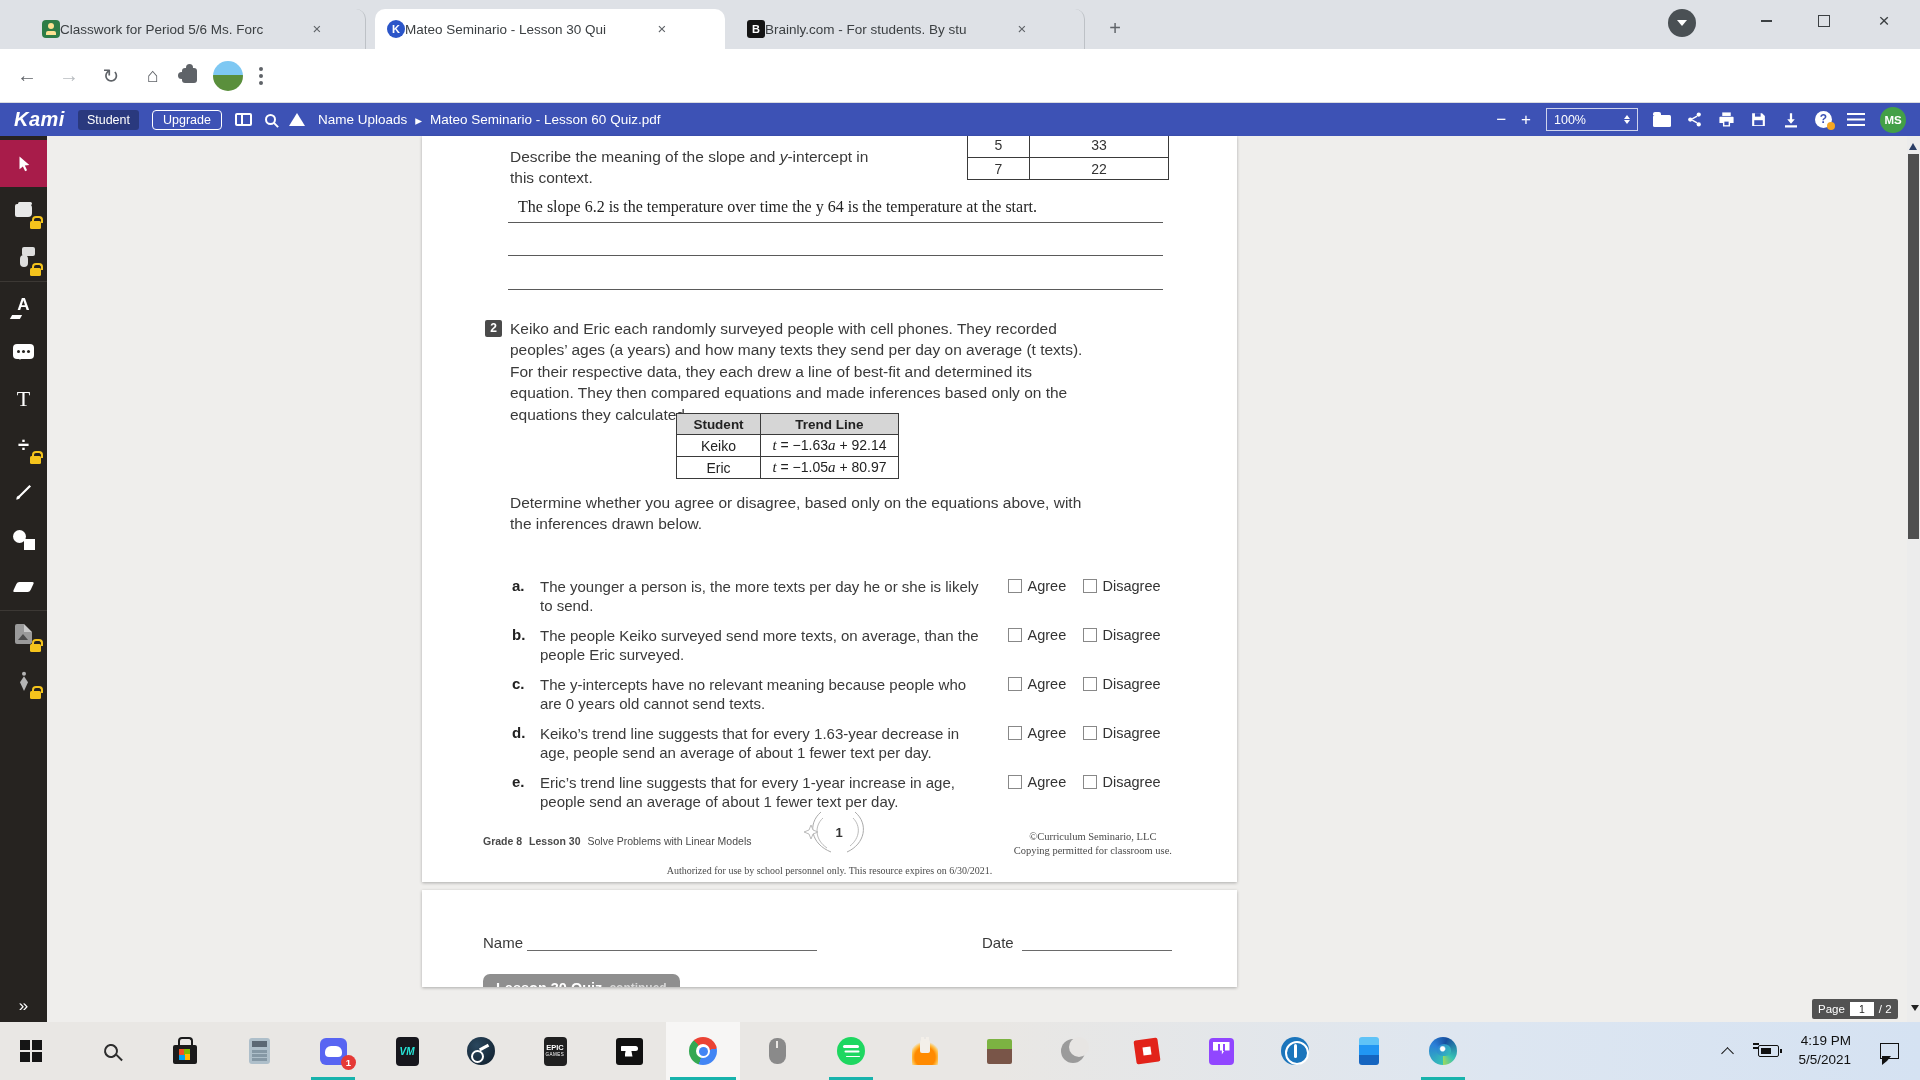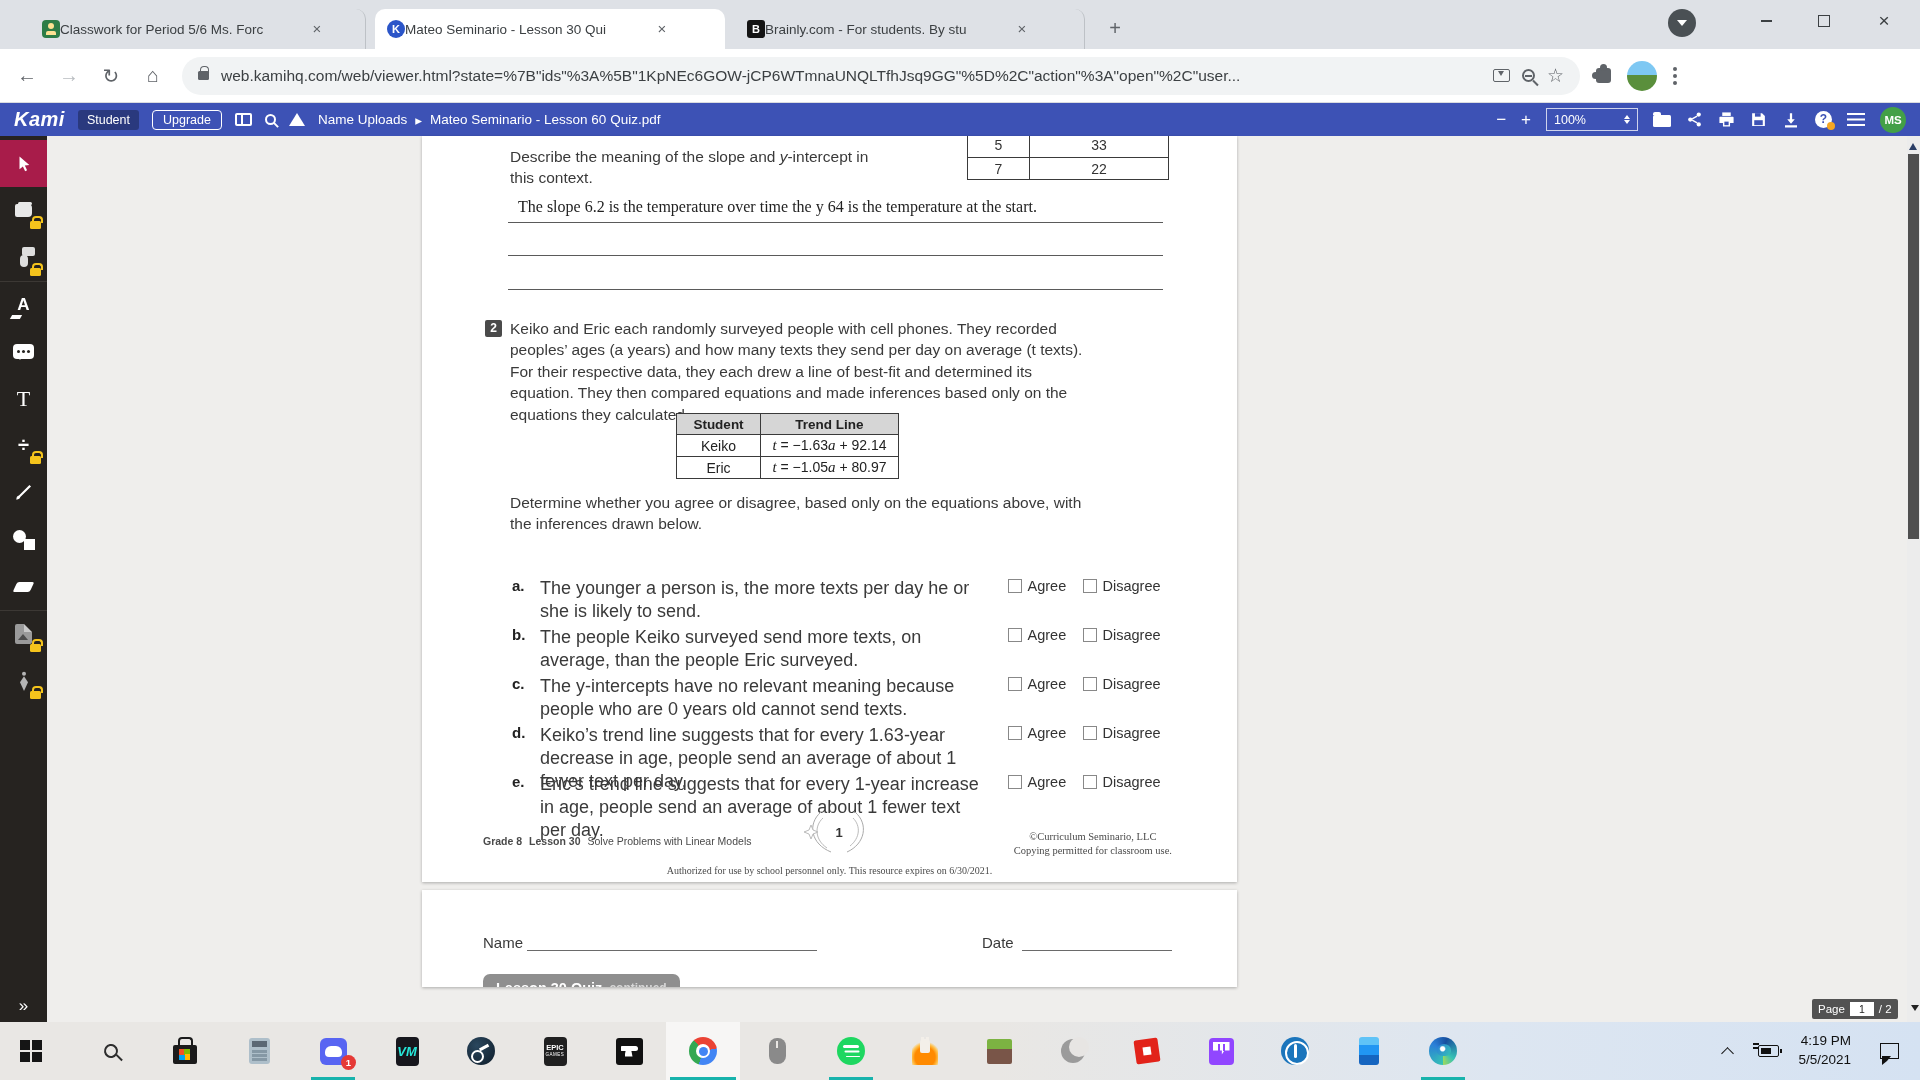--- a/index.html
+++ b/index.html
@@ -124,21 +124,21 @@
 .uline{position:absolute;left:86px;width:655px;border-bottom:1.2px solid #5a5a5a}
 .qnum{position:absolute;left:63px;top:184px;width:17px;height:17px;background:#4a4a4a;color:#fff;font-weight:bold;font-size:12px;text-align:center;line-height:17px;border-radius:2px}
 .trendtable{position:absolute;left:254px;top:277px;border-collapse:collapse}
 .trendtable th{background:#d6d6d6;border:1.3px solid #3a3a3a;font-size:13.5px;height:21px;color:#222}
 .trendtable td{border:1.3px solid #3a3a3a;text-align:center;font-size:14px;height:22px;color:#222}
 .trendtable th:first-child,.trendtable td:first-child{width:84px}
 .trendtable th:last-child,.trendtable td:last-child{width:138px}
 .eqvar{font-style:italic;font-family:"Liberation Serif",serif;font-size:15px}
 .infrow{position:absolute;left:90px;width:672px}
 .inflet{position:absolute;left:0;top:0;font-weight:bold;font-size:15px;color:#222}
-.inftext{position:absolute;left:28px;top:0;width:440px;font-size:18px;line-height:1.28;color:#3a3a3a}
+.inftext{position:absolute;left:28px;top:0;width:440px;font-size:15px;line-height:1.28;color:#3a3a3a}
 .ckgrp{position:absolute;top:1px;display:flex;align-items:center;gap:6px}
 .ckbox{width:13.5px;height:13.5px;border:1.4px solid #888;background:#fff}
 .cklab{font-size:14.5px;color:#333}
 .agree{left:496px}.disagree{left:571px}
 .footline{position:absolute;left:61px;top:699px;font-size:10.5px;color:#4a4a4a;display:flex;gap:7px;align-items:baseline}
 .fwwrap{position:absolute;left:370px;top:672px;width:90px;height:48px;display:flex;align-items:center;justify-content:center}
 .fwnum{font-weight:bold;font-size:13px;color:#333;margin:0 2px}
 .copyr{position:absolute;right:65px;top:694px;text-align:center;font-size:10.5px;color:#4a4a4a;font-family:"Liberation Serif",serif;line-height:1.35}
 .authline{position:absolute;left:0;top:729px;width:100%;text-align:center;font-size:10px;color:#4a4a4a;font-family:"Liberation Serif",serif}
 .nd{position:absolute;top:44px;font-size:15px;color:#3a3a3a}
@@ -162,21 +162,21 @@
 .tsearch::after{content:"";position:absolute;width:8px;height:2px;background:#2d2d2d;transform:rotate(55deg);right:-6px;bottom:-4px}
 .storebag{width:24px;height:19px;background:#1b1b1b;border-radius:2px;position:relative;margin-top:7px}
 .storebag::before{content:"";position:absolute;top:-8px;left:5px;width:11px;height:8px;border:2.5px solid #1b1b1b;border-bottom:none;border-radius:4px 4px 0 0}
 .storebag::after{content:"";position:absolute;left:6px;top:4px;width:11px;height:11px;background:conic-gradient(#7fba00 0 25%,#ffb900 0 50%,#00a4ef 0 75%,#f25022 0 100%)}
 .calc{width:21px;height:26px;background:#aebfca;border-radius:3px;position:relative}
 .calc::before{content:"";position:absolute;left:3px;top:3px;width:15px;height:6px;background:#5b6874}
 .calc::after{content:"";position:absolute;left:3px;top:12px;width:15px;height:11px;background:linear-gradient(#8598a5 0 3px,transparent 3px 4px,#8598a5 4px 7px,transparent 7px 8px,#8598a5 8px 11px)}
 .discord{width:27px;height:27px;background:#5865f2;border-radius:6px;position:relative}
 .discord::before{content:"";position:absolute;left:5px;top:8px;width:17px;height:11px;background:#fff;border-radius:6px 6px 4px 4px}
 .dbadge{position:absolute;right:14px;bottom:10px;width:15px;height:15px;border-radius:50%;background:#e53935;color:#fff;font-size:9.5px;font-weight:bold;text-align:center;line-height:15px}
-.vmod{width:23px;height:29px;background:#17171d;border-radius:4px;color:#27e6d9;font-size:13px;font-weight:bold;font-style:italic;display:flex;align-items:center;justify-content:center}
+.vmod{width:23px;height:29px;background:#17171d;border-radius:4px;color:#27e6d9;font-size:10px;font-weight:bold;font-style:italic;display:flex;align-items:center;justify-content:center}
 .steam{width:28px;height:28px;border-radius:50%;background:radial-gradient(circle at 35% 30%,#2a475e,#0e1c29);position:relative}
 .steam::before{content:"";position:absolute;left:4px;top:13px;width:9px;height:9px;border:2px solid #fff;border-radius:50%}
 .steam::after{content:"";position:absolute;left:12px;top:9px;width:10px;height:2.5px;background:#fff;transform:rotate(-28deg)}
 .epic{width:23px;height:29px;background:#202020;border-radius:4px;color:#fff;display:flex;flex-direction:column;align-items:center;justify-content:center;line-height:1.1}
 .epic .e1{font-size:7.5px;font-weight:bold}
 .epic .e2{font-size:4.5px;letter-spacing:.5px}
 .anvil{width:27px;height:27px;background:#111;border-radius:3px;position:relative}
 .anvil::before{content:"";position:absolute;left:5px;top:8px;width:17px;height:5px;background:#fff;border-radius:1px 3px 3px 1px}
 .anvil::after{content:"";position:absolute;left:9px;top:13px;width:8px;height:6px;background:#fff;clip-path:polygon(15% 0,85% 0,100% 100%,0 100%)}
 .chrome{width:28px;height:28px;border-radius:50%;background:conic-gradient(from -40deg,#ea4335 0 33%,#4285f4 0 66%,#34a853 0 100%);position:relative}
@@ -240,27 +240,20 @@
   <div class="winctl" id="wmin"></div>
   <div class="winctl" id="wmax"></div>
   <div class="winctl" id="wclose">×</div>
 </div>
 
 <div id="navbar">
   <span class="navg">←</span>
   <span class="navg" style="color:#b8bcc0">→</span>
   <span class="navg">↻</span>
   <span class="navg">⌂</span>
-  <div id="urlpill">
-    <span class="padlock"></span>
-    <span id="urltext">web.kamihq.com/web/viewer.html?state=%7B"ids"%3A%5B"1KpNEc6GOW-jCP6WTmnaUNQLTfhJsq9GG"%5D%2C"action"%3A"open"%2C"user...</span>
-    <span class="pillic install"></span>
-    <span class="pillic mag minus"></span>
-    <span class="pillic star">☆</span>
-  </div>
   <span class="puzzle"></span>
   <span id="avatar"></span>
   <span class="dots3"></span>
 </div>
 
 <div id="kamibar">
   <span id="kamilogo">Kami</span>
   <span id="studentbadge">Student</span>
   <span id="upgradebtn">Upgrade</span>
   <span class="k-split"></span>

